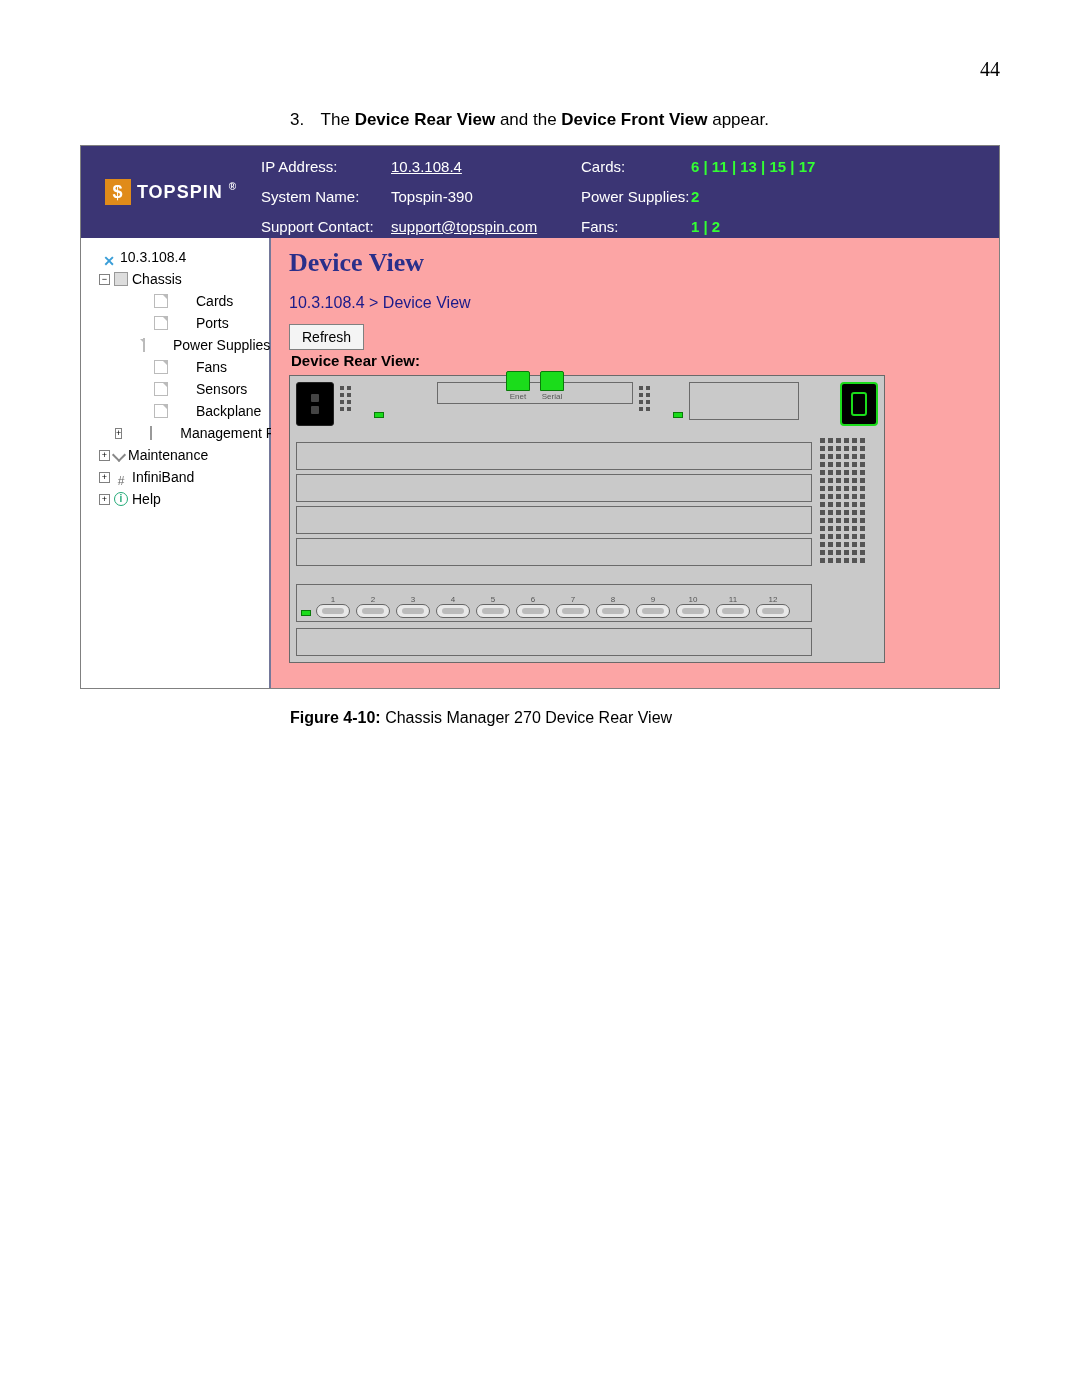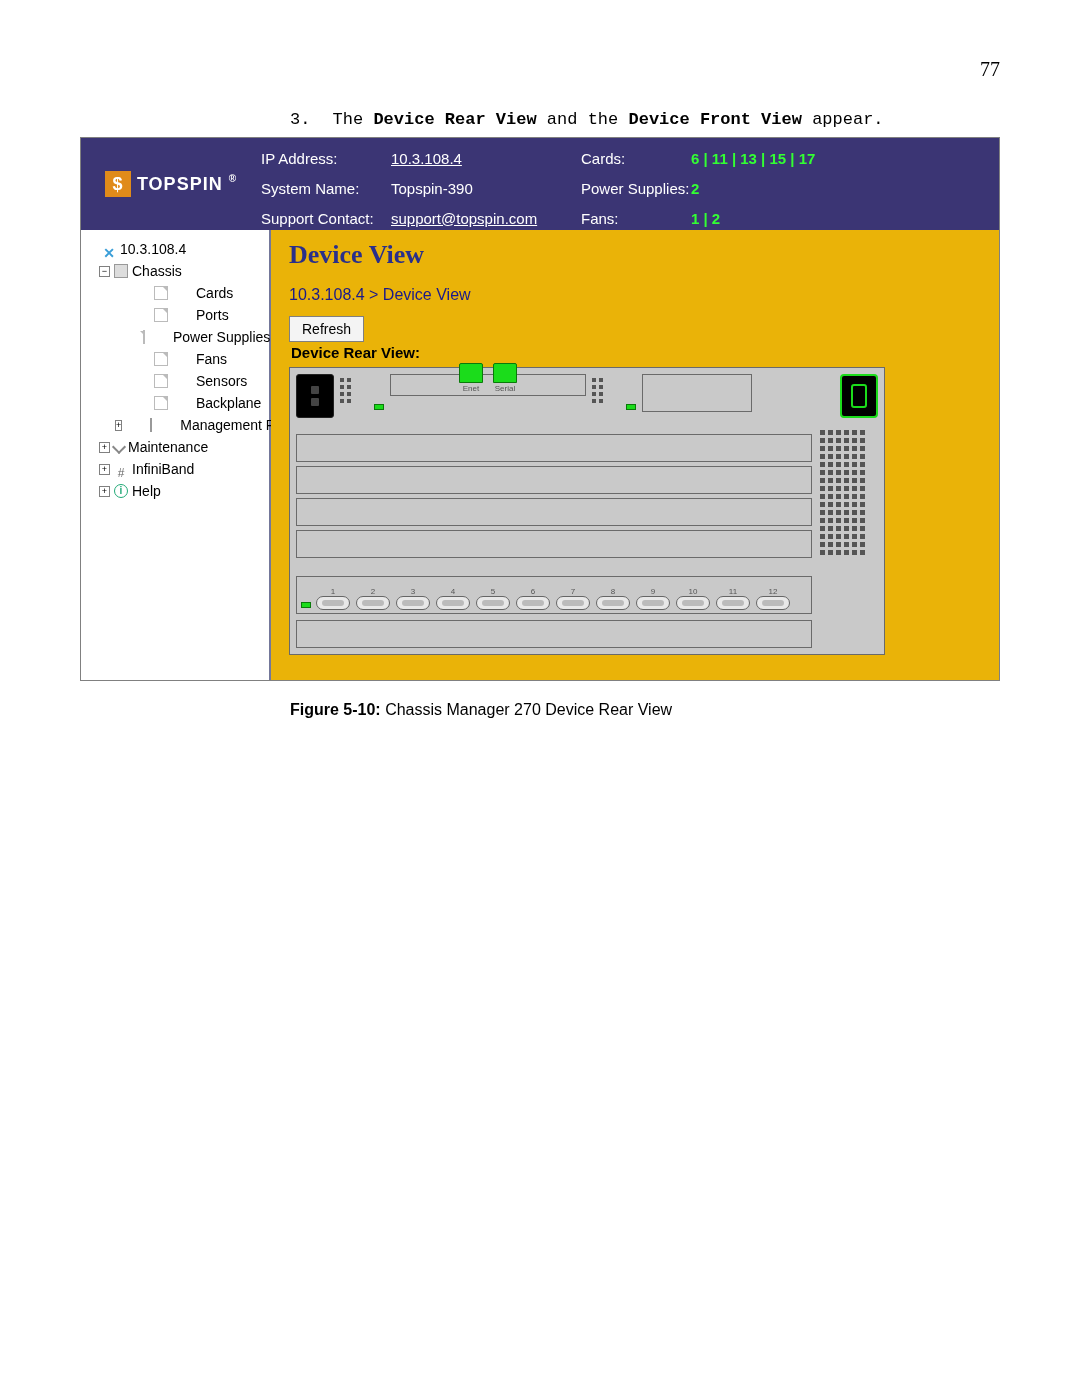--- a/index.html
+++ b/index.html
@@ -6,21 +6,21 @@
   html, body { margin:0; padding:0; }
   body {
     width:1080px; height:1397px;
     background:#ffffff;
     font-family: Arial, Helvetica, sans-serif;
     font-size:15px;
     color:#000;
   }
   .page { width:1080px; height:1397px; position:relative; padding:55px 80px 0 80px; }
   .pagenum { position:absolute; top:58px; right:80px; font-family:"Times New Roman",serif; font-size:20px; }
-  .step { font-family:Liberation Mono, monospace; font-size:17px; margin:55px 0 8px 210px; }
+  .step { font-family:Liberation Sans, sans-serif; font-size:17px; margin:55px 0 15px 210px; }
   .step .num{margin-right:12px;}
   .screenshot {
     margin-left:0; width:920px; border:1px solid #808080; background:#fff;
   }
   .banner {
     background:#3b3574; color:#fff; height:92px; display:flex; align-items:stretch;
     font-size:15px;
   }
   .logo-box{ width:180px; display:flex; align-items:center; justify-content:center;}
   .logo{
@@ -46,35 +46,35 @@
   .noggle{width:11px;display:inline-block;}
   .ticon{width:14px;height:14px;display:inline-block;}
   .i-chassis{border:1px solid #999;background:#ddd;}
   .i-page{border:1px solid #bbb;background:#fff;position:relative;}
   .i-page::after{content:"";position:absolute;right:0;top:0;border-top:4px solid #bbb;border-left:4px solid transparent;}
   .i-wrench{border-bottom:2px solid #888;border-right:2px solid #888;transform:rotate(45deg);width:10px;height:10px;}
   .i-hash{font-size:12px;color:#666;width:14px;text-align:center;}
   .i-help{border:1px solid #2a7;border-radius:50%;color:#2a7;font-size:10px;font-weight:700;text-align:center;line-height:12px;}
   .i-x{color:#3a9ed8;font-weight:700;font-size:14px;width:14px;text-align:center;}
 
-  .content { flex:1; padding:10px 14px 12px 18px; background:#eab308;}
+  .content { flex:1; padding:10px 14px 12px 18px; background:#fca5a5;}
   .dv-title{font-family:"Times New Roman",serif;color:#2a2f8a;font-weight:700;font-size:26px;margin:0;}
   .crumb{font-size:16px;color:#1a1a8a;margin:16px 0 12px 0;}
   .refresh-btn{border:1px solid #808080;background:#f4f4f4;padding:4px 12px;font-size:14px;cursor:pointer;}
   .drv-label{font-weight:700;font-size:15px;margin:2px 0 6px 2px;color:#000;}
   .device{
     width:596px;height:288px;background:#c9c9c9;border:1px solid #6a6a6a;
     position:relative;padding:6px;font-size:8px;color:#333;
   }
   .toprow{display:flex;gap:6px;align-items:flex-start;height:52px;}
   .psu{width:38px;height:44px;background:#000;border-radius:3px;border:1px solid #222;display:flex;flex-direction:column;align-items:center;justify-content:center;gap:4px;}
   .psu-dot{width:8px;height:8px;background:#444;border-radius:1px;}
   .vents{width:28px;display:grid;grid-template-columns:repeat(2,4px);grid-auto-rows:4px;gap:3px;padding-top:4px;}
   .vents span{background:#555;}
-  .mgmt{border:1px solid #6a6a6a;height:22px;width:196px;display:flex;align-items:flex-end;justify-content:center;gap:10px;padding-bottom:2px;background:#c9c9c9;}
+  .mgmt{border:1px solid #6a6a6a;height:22px;width:196px;display:flex;align-items:flex-end;justify-content:center;gap:10px;padding-bottom:2px;background:#c9c9c9;margin-left:47px;}
   .rj{width:24px;height:20px;background:#1bdc1b;border:1px solid #0a7a0a;border-radius:2px 2px 0 0;}
   .plabel{font-size:8px;color:#555;}
   .mgmt-col{display:flex;flex-direction:column;align-items:center;gap:1px;}
   .led{width:10px;height:6px;background:#1bdc1b;border:1px solid #0a7a0a;margin-top:30px;}
   .blank{border:1px solid #6a6a6a;height:38px;width:110px;background:#c9c9c9;}
   .pwr-btn{width:38px;height:44px;background:#000;border:2px solid #1bdc1b;border-radius:4px;display:flex;align-items:center;justify-content:center;margin-left:auto;}
   .pwr-sym{width:16px;height:24px;border:2px solid #1bdc1b;border-radius:3px;}
   .vents-r{width:56px;display:grid;grid-template-columns:repeat(6,5px);grid-auto-rows:5px;gap:3px;height:240px;position:absolute;right:8px;top:62px;}
   .vents-r span{background:#555;}
   .bars{position:absolute;left:6px;top:66px;right:72px;}
@@ -86,21 +86,21 @@
   .port .conn::after{content:"";width:22px;height:6px;background:#bbb;border-radius:3px;}
   .pled{width:10px;height:6px;background:#1bdc1b;border:1px solid #0a7a0a;align-self:flex-end;margin-bottom:2px;}
   .botbar{position:absolute;left:6px;right:72px;bottom:6px;height:28px;border:1px solid #6a6a6a;background:#c9c9c9;}
 
   .caption{font-size:16px;margin:20px 0 0 210px;}
   .caption b{font-weight:700;}
 </style>
 </head>
 <body>
 <div class="page">
-  <div class="pagenum">77</div>
+  <div class="pagenum">44</div>
 
   <div class="step">
     <span class="num">3.</span>
     <span>The </span>
     <b>Device Rear View</b>
     <span> and the </span>
     <b>Device Front View</b>
     <span> appear.</span>
   </div>
 
@@ -403,16 +403,16 @@
               </div>
           </div>
 
           <div class="botbar"></div>
         </div>
       </div>
     </div>
   </div>
 
   <div class="caption">
-    <b>Figure 5-10: </b>
+    <b>Figure 4-10: </b>
     <span>Chassis Manager 270 Device Rear View</span>
   </div>
 </div>
 
 </body></html>

